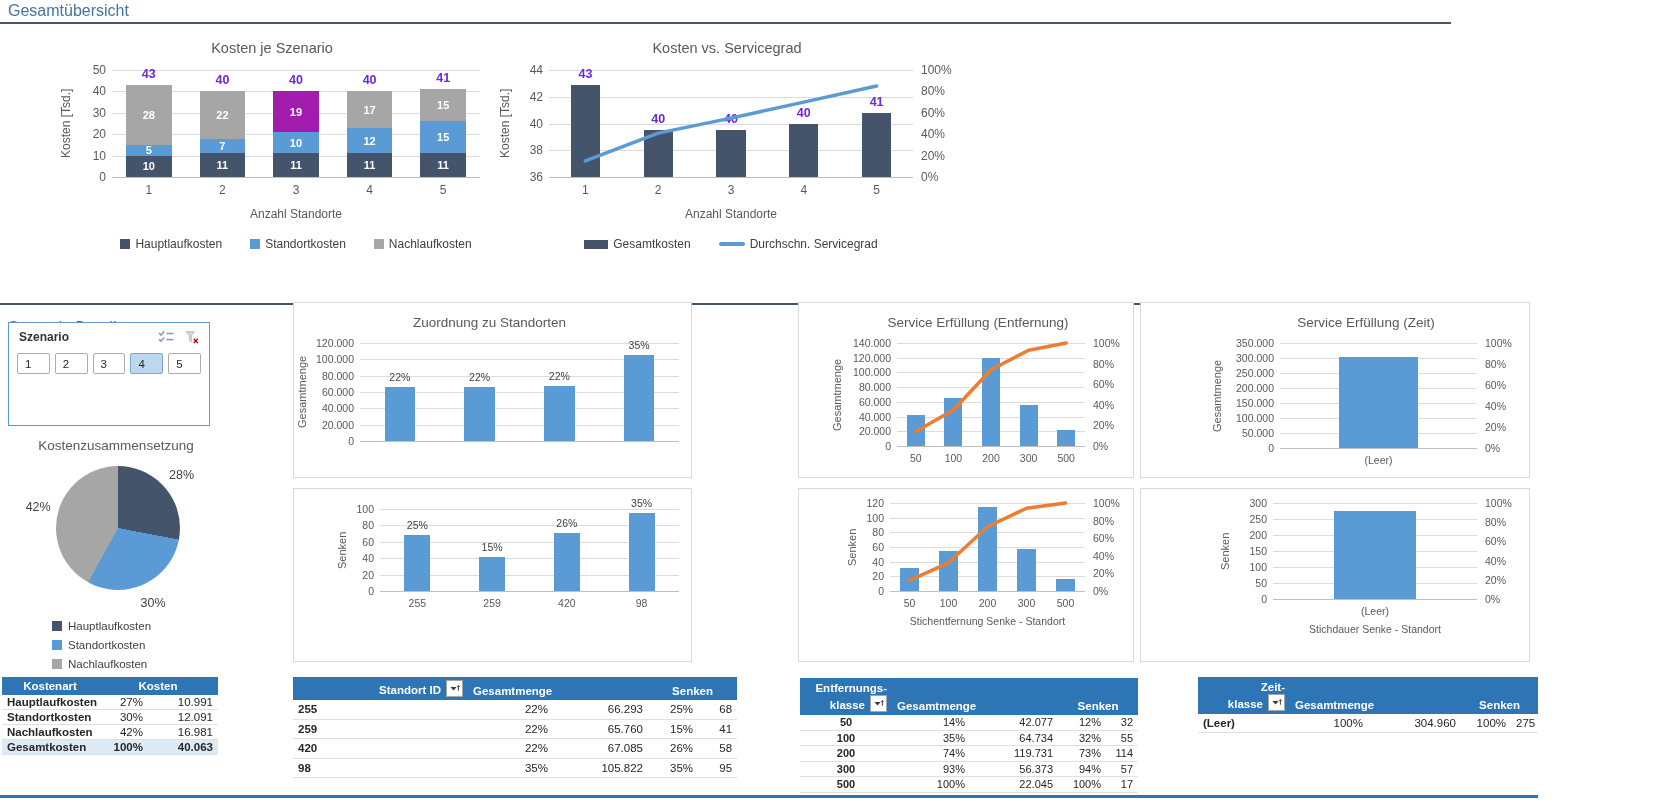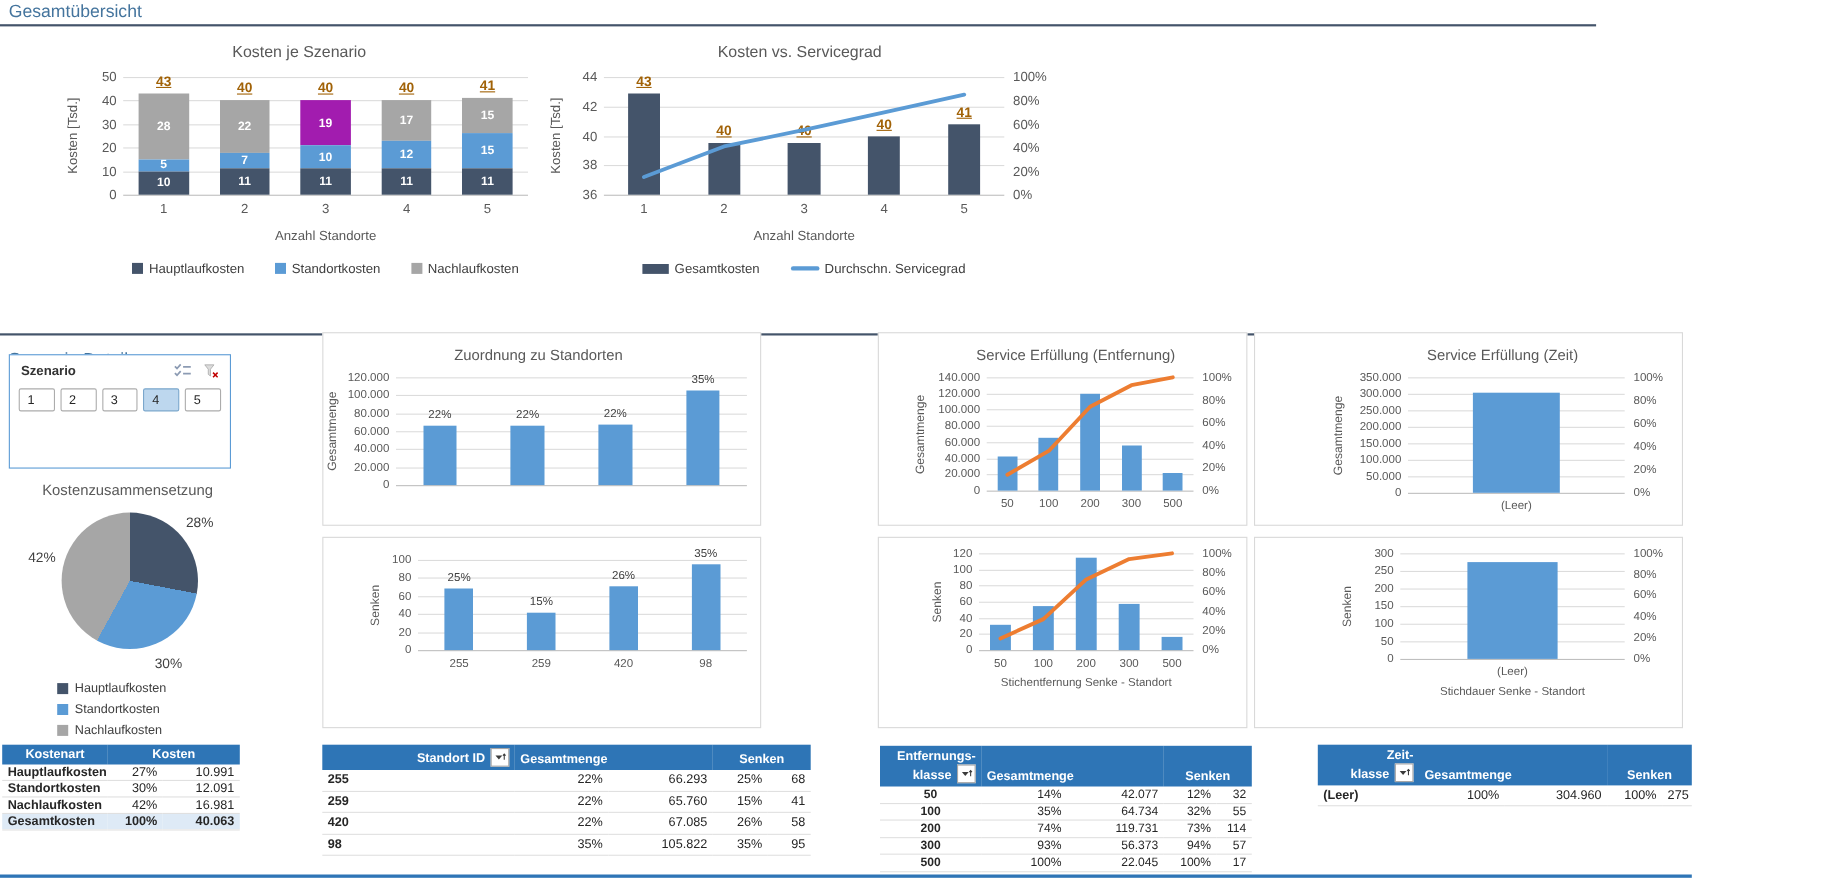--- a/index.html
+++ b/index.html
@@ -22,21 +22,21 @@
   .ytick{position:absolute;right:6px;transform:translateY(-50%);font-size:10.5px;color:#595959;white-space:nowrap;}
   .y2tick{position:absolute;left:8px;transform:translateY(-50%);font-size:10.5px;color:#595959;white-space:nowrap;}
   .lg .ytick,.lg .y2tick{font-size:12px;}
   .plot{position:relative;flex:1;}
   .grid{position:absolute;left:0;right:0;height:1px;background:#DCDCDC;}
   .grid.axis{background:#BFBFBF;}
   .stackbar{position:absolute;bottom:0;display:flex;flex-direction:column-reverse;}
   .seg{display:flex;align-items:center;justify-content:center;color:#fff;font-size:11px;font-weight:bold;overflow:hidden;}
   .sbar{position:absolute;bottom:0;}
   .blabel{position:absolute;transform:translateX(-50%);font-size:10.5px;color:#404040;white-space:nowrap;}
-  .blabel.bold{font-weight:bold;font-size:12.5px;color:#a16207;text-decoration:underline;}
+  .blabel.bold{font-weight:bold;font-size:12.5px;color:#6d28d9;}
   .xtick{position:absolute;top:100%;margin-top:6px;transform:translateX(-50%);font-size:10.5px;color:#595959;white-space:nowrap;}
   .lg .xtick{font-size:12px;}
   .xlabel{position:absolute;top:100%;left:50%;transform:translateX(-50%);margin-top:24px;font-size:10.5px;color:#595959;white-space:nowrap;}
   .lg .xlabel{margin-top:30px;font-size:12px;}
   .lineSvg{position:absolute;left:0;top:0;width:100%;height:100%;overflow:visible;}
   .legend{display:flex;justify-content:center;align-items:center;gap:28px;font-size:12px;color:#404040;}
   .lg .legend{margin-top:60px;}
   .lgitem{display:inline-flex;align-items:center;gap:5px;white-space:nowrap;}
   .lg-sq{width:10px;height:10px;display:inline-block;}
   .lg-bar{width:24px;height:9px;display:inline-block;}

